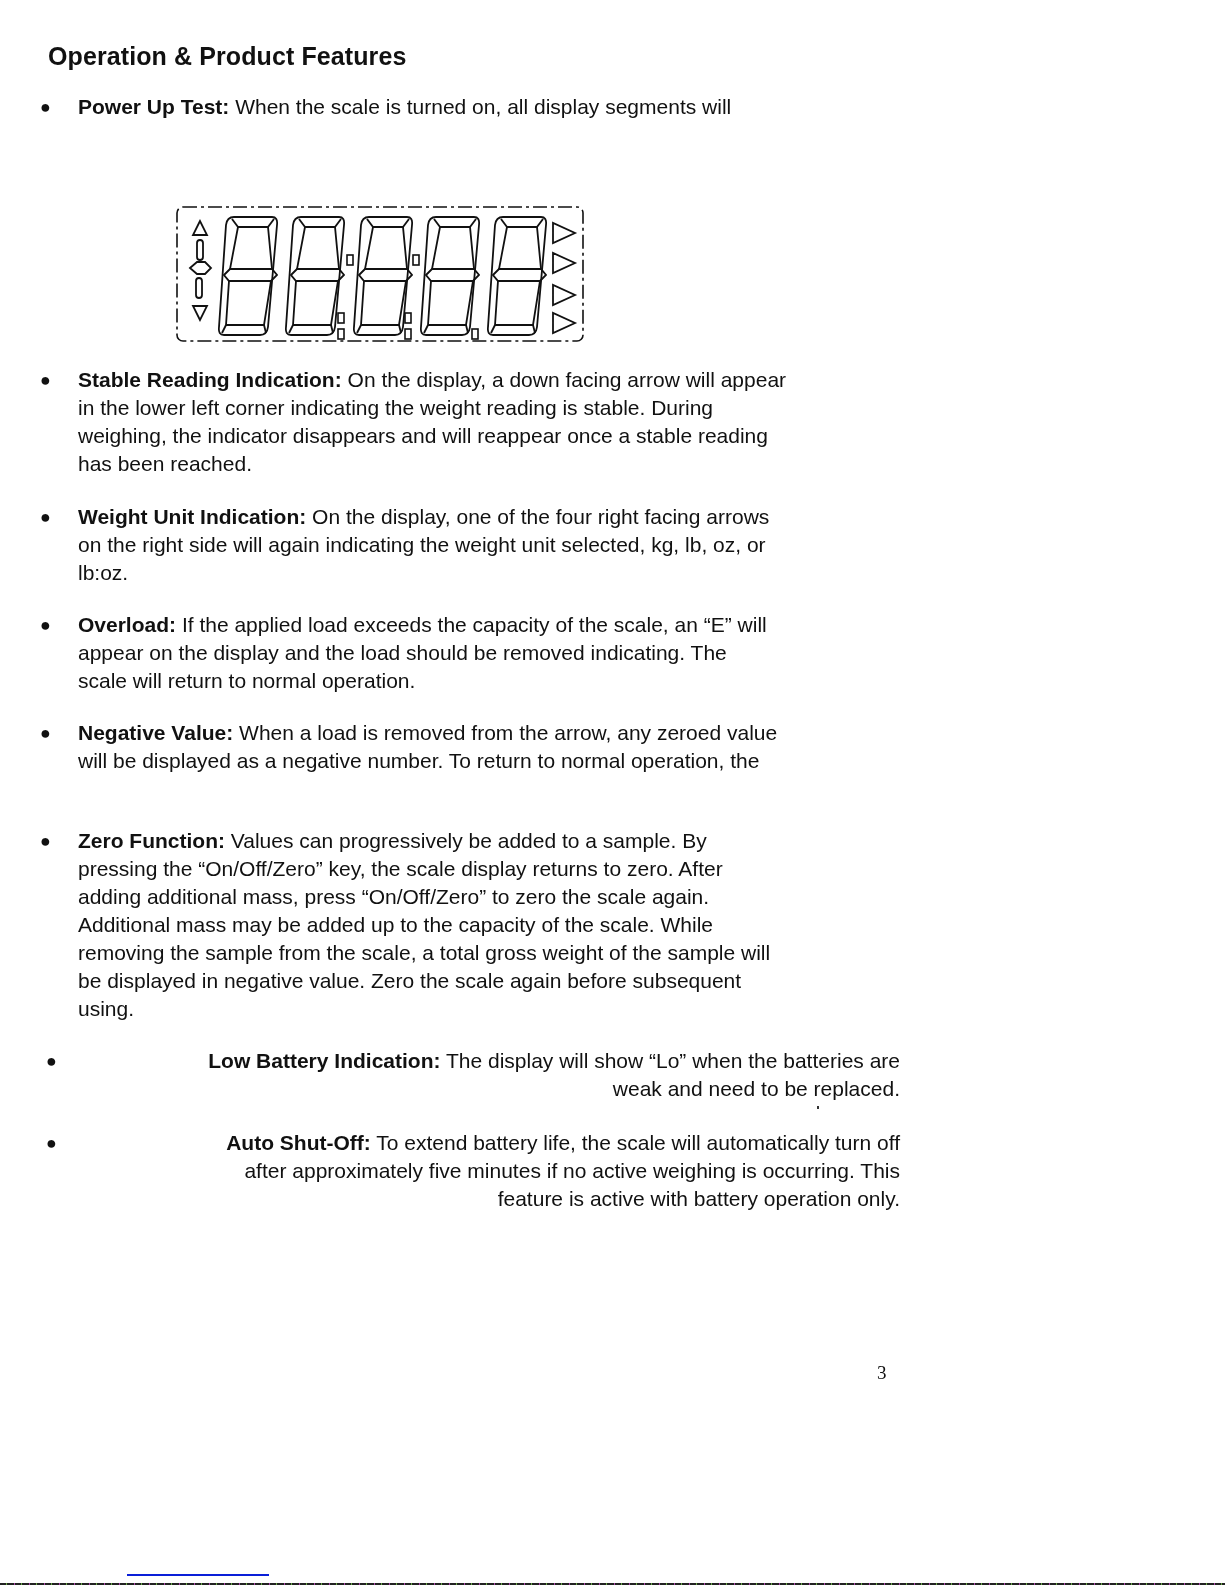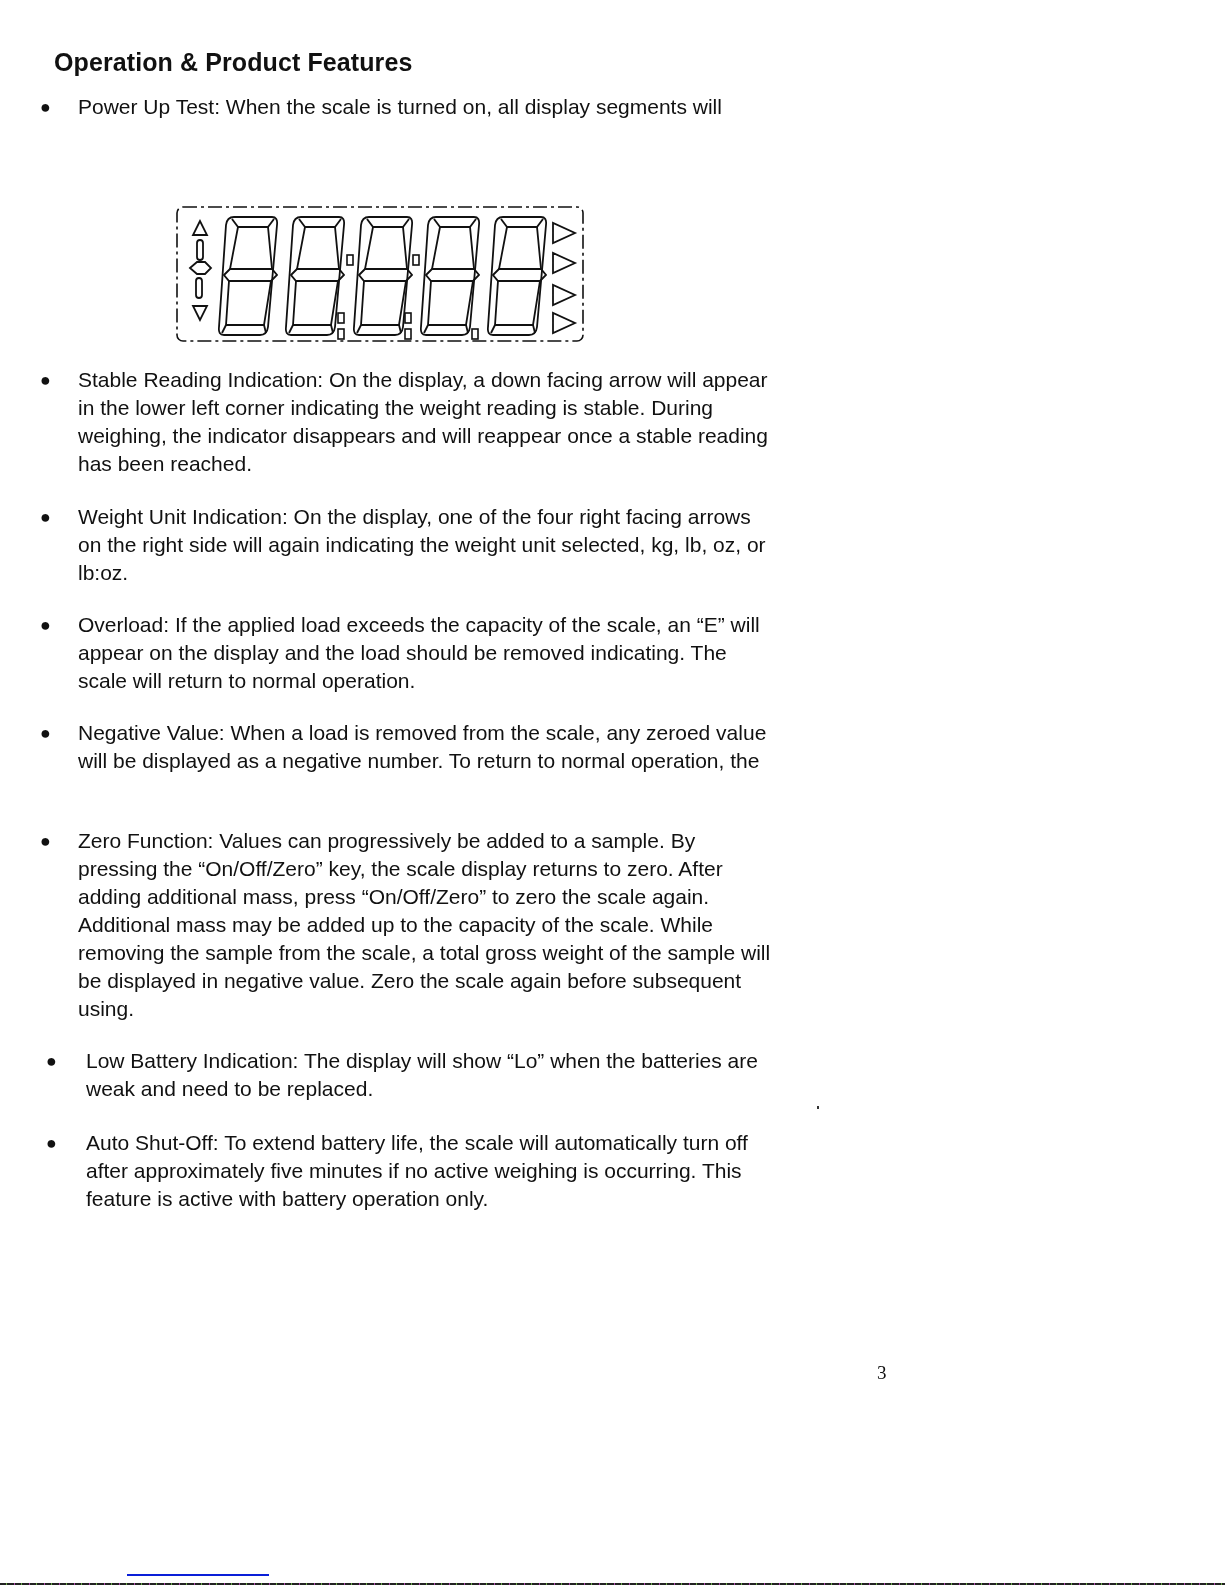--- a/index.html
+++ b/index.html
@@ -4,33 +4,33 @@
   <style>
     html, body { margin: 0; padding: 0; background: #ffffff; }
     body {
       width: 1225px; height: 1585px; position: relative; overflow: hidden;
       font-family: "Liberation Sans", "DejaVu Sans", sans-serif;
       color: #111111;
     }
     .page-title {
       position: absolute; left: 40px; top: 34px;
       font-size: 25px; font-weight: bold; letter-spacing: 0.1px;
-      margin: 14px;
+      margin: 8px;
     }
     .feature {
       position: absolute; left: 40px; width: 860px;
       font-size: 21px; line-height: 28px;
     }
     .feature .bullet {
       position: absolute; left: 0; top: 0; width: 20px; text-align: left;
       font-size: 18px;
     }
     .feature .body { margin-left: 38px; }
-    .feature.indent2 .body { margin-left: 46px; }
-    .feature .term { font-weight: normal; }
+    .feature.indent2 .body { margin-left: 46px; text-align: right; }
+    .feature .term { font-weight: bold; }
     #f-power { top: 93px; }
     #f-stable { top: 366px; }
     #f-unit { top: 503px; }
     #f-overload { top: 611px; }
     #f-negative { top: 719px; }
     #f-zero { top: 827px; }
     #f-battery { top: 1047px; }
     #f-auto { top: 1129px; }
 
     .lcd {
@@ -163,21 +163,21 @@
   <div class="body"><span class="term">Weight Unit Indication:</span> <span>On the display, one of the four right facing arrows</span><br><span>on the right side will again indicating the weight unit selected, kg, lb, oz, or</span><br><span>lb:oz.</span></div>
 </div>
 
 <div class="feature" id="f-overload">
   <span class="bullet">●</span>
   <div class="body"><span class="term">Overload:</span> <span>If the applied load exceeds the capacity of the scale, an “E” will</span><br><span>appear on the display and the load should be removed indicating. The</span><br><span>scale will return to normal operation.</span></div>
 </div>
 
 <div class="feature" id="f-negative">
   <span class="bullet">●</span>
-  <div class="body"><span class="term">Negative Value:</span> <span>When a load is removed from the scale, any zeroed value</span><br><span>will be displayed as a negative number. To return to normal operation, the</span><br></div>
+  <div class="body"><span class="term">Negative Value:</span> <span>When a load is removed from the arrow, any zeroed value</span><br><span>will be displayed as a negative number. To return to normal operation, the</span><br></div>
 </div>
 
 <div class="feature" id="f-zero">
   <span class="bullet">●</span>
   <div class="body"><span class="term">Zero Function:</span> <span>Values can progressively be added to a sample. By</span><br><span>pressing the “On/Off/Zero” key, the scale display returns to zero. After</span><br><span>adding additional mass, press “On/Off/Zero” to zero the scale again.</span><br><span>Additional mass may be added up to the capacity of the scale.  While</span><br><span>removing the sample from the scale, a total gross weight of the sample will</span><br><span>be displayed in negative value. Zero the scale again before subsequent</span><br><span>using.</span></div>
 </div>
 
 <div class="feature indent2" id="f-battery">
   <span class="bullet" style="left:6px">●</span>
   <div class="body"><span class="term">Low Battery Indication:</span> <span>The display will show “Lo” when the batteries are</span><br><span>weak and need to be replaced.</span></div>

